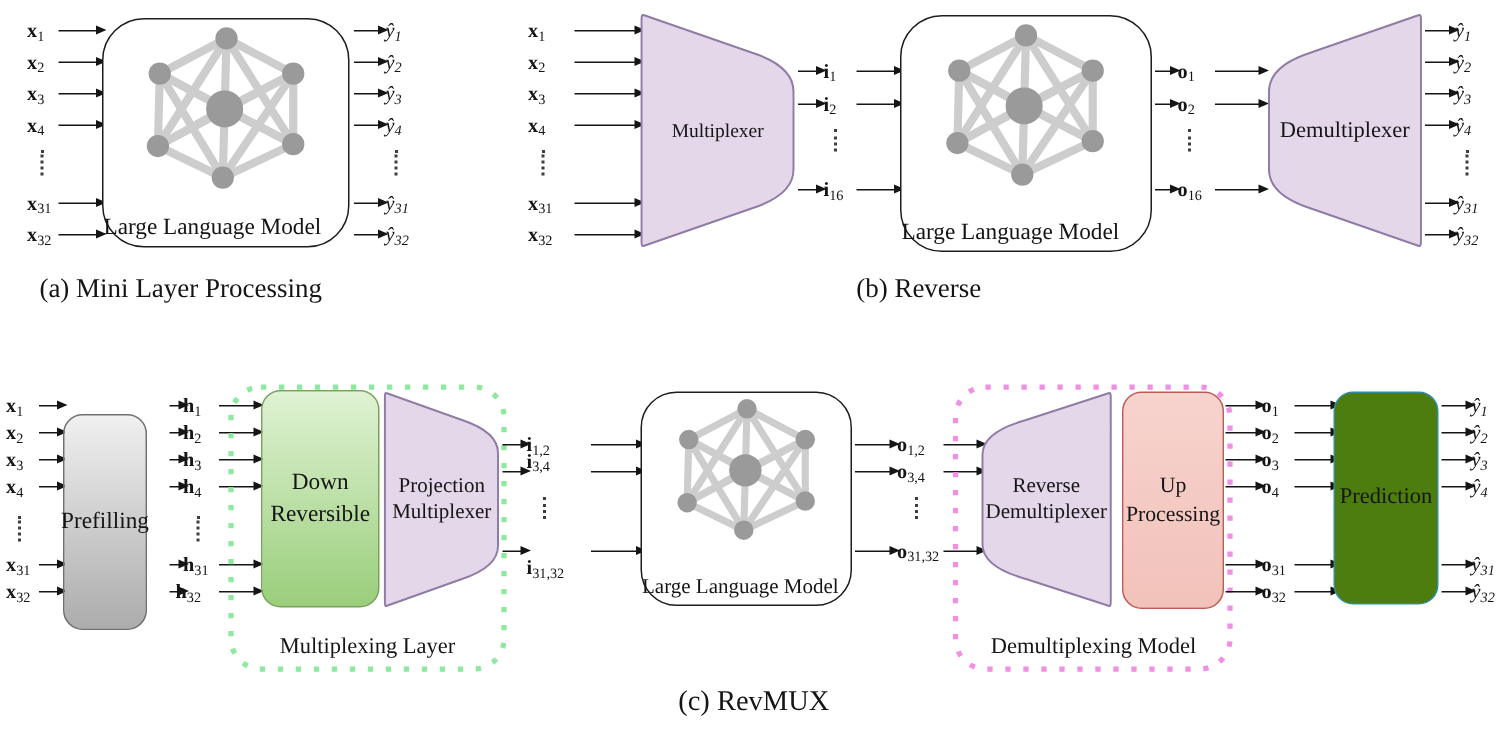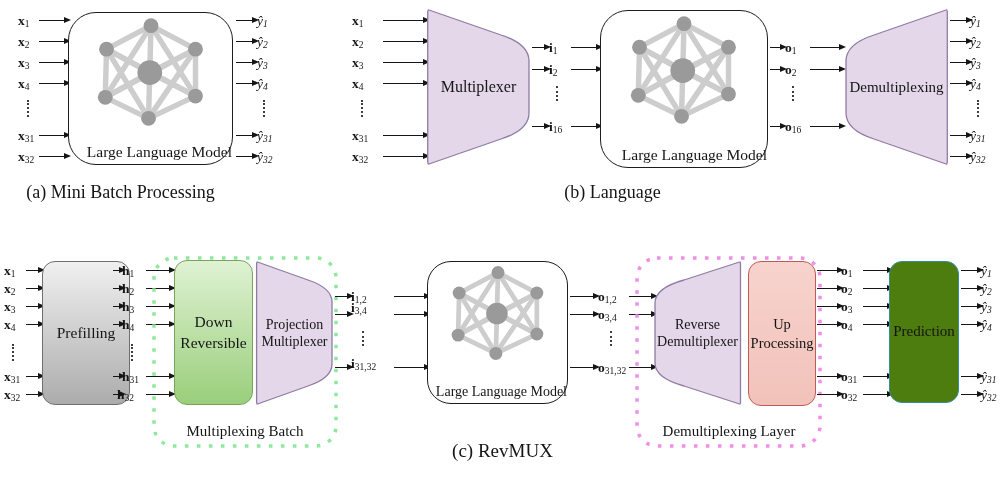--- a/index.html
+++ b/index.html
@@ -13,33 +13,33 @@
   .it sub{font-style:italic;}
   
   .arr{position:absolute;height:0;border-top:1.5px solid #151515;}
   .arr::after{content:"";position:absolute;right:-6px;top:-4.4px;width:0;height:0;
       border-left:7px solid #151515;border-top:3.6px solid transparent;border-bottom:3.6px solid transparent;}
   
   .vd{position:absolute;width:0;height:17px;border-left:2.2px dotted #3d3d3d;}
   
   .blk{position:absolute;border:1.4px solid;border-radius:13px;box-sizing:border-box;}
   .llm{background:#ffffff;border:1.4px solid #1d1d1d;border-radius:28px;}
-  .blk-label{position:absolute;left:0;right:0;bottom:5px;text-align:right;font-size:15.5px;line-height:1;}
+  .blk-label{position:absolute;left:0;right:0;bottom:5px;text-align:left;font-size:15.5px;line-height:1;}
   .net{position:absolute;left:50%;top:4px;transform:translateX(-50%);}
   .grad-gray{background:linear-gradient(#F0F0F0,#ACACAC);border-color:#6F6F6F;}
   .grad-green{background:linear-gradient(#DFF2D3,#9ACE7B);border-color:#79A35C;}
   .pinkb{background:linear-gradient(#F7D3CD,#F1C2BA);border-color:#BF5B55;}
   .tealb{background:#4d7c0f;border-color:#2F8EA0;}
   .blk-center{position:absolute;inset:0;display:flex;align-items:center;justify-content:center;
       text-align:center;font-size:15.5px;line-height:1.3;}
   
   .trap{position:absolute;}
   .trap svg{position:absolute;left:0;top:0;overflow:visible;}
   .trap-label{position:absolute;inset:0;display:flex;align-items:center;justify-content:center;
-      text-align:center;font-size:16px;line-height:1.25;}
+      text-align:center;font-size:13px;line-height:1.25;}
   .trap-sm .trap-label{font-size:14px;}
   
   .region{position:absolute;}
   .region-label{position:absolute;text-align:center;font-size:15px;}
   .caption{position:absolute;text-align:center;font-size:18px;white-space:nowrap;}
   .caption-c{font-size:19px;}
 </style>
 </head>
 <body>
 
@@ -104,21 +104,21 @@
     <i class="arr" style="left:236px;top:156px;width:17px"></i>
 
     <span class="ml it" style="left:257px;top:21px"><b>ŷ</b><sub>1</sub></span>
     <span class="ml it" style="left:257px;top:42px"><b>ŷ</b><sub>2</sub></span>
     <span class="ml it" style="left:257px;top:63px"><b>ŷ</b><sub>3</sub></span>
     <span class="ml it" style="left:257px;top:84px"><b>ŷ</b><sub>4</sub></span>
     <span class="ml it" style="left:257px;top:136px"><b>ŷ</b><sub>31</sub></span>
     <span class="ml it" style="left:257px;top:157px"><b>ŷ</b><sub>32</sub></span>
     <i class="vd" style="left:263px;top:100px"></i>
 
-    <div class="caption" style="left:8px;top:182px;width:225px">(a) Mini Batch Processing</div>
+    <div class="caption" style="left:8px;top:182px;width:225px">(a) Mini Layer Processing</div>
   </div>
 
   <div>
     <span class="ml" style="left:352px;top:21px"><b>x</b><sub>1</sub></span>
     <span class="ml" style="left:352px;top:42px"><b>x</b><sub>2</sub></span>
     <span class="ml" style="left:352px;top:63px"><b>x</b><sub>3</sub></span>
     <span class="ml" style="left:352px;top:84px"><b>x</b><sub>4</sub></span>
     <span class="ml" style="left:352px;top:136px"><b>x</b><sub>31</sub></span>
     <span class="ml" style="left:352px;top:157px"><b>x</b><sub>32</sub></span>
     <i class="vd" style="left:361px;top:100px"></i>
@@ -191,58 +191,58 @@
     <span class="ml" style="left:785px;top:127px"><b>o</b><sub>16</sub></span>
     <i class="vd" style="left:792px;top:86px;height:15px"></i>
     <i class="arr" style="left:810px;top:47px;width:30px"></i>
     <i class="arr" style="left:810px;top:69px;width:30px"></i>
     <i class="arr" style="left:810px;top:126px;width:30px"></i>
 
     <div class="trap" style="left:845px;top:9px;width:103px;height:156px">
       <svg width="103" height="156" viewBox="0 0 103 156">
         <path d="M101,1 L29,26 Q1,35 1,52 L1,104 Q1,121 29,130 L101,155 Q102.3,155.5 102.3,152 L102.3,4 Q102.3,0.5 101,1 Z" fill="#E4D7EA" stroke="#8F7CA4" stroke-width="1.3"></path>
       </svg>
-      <span class="trap-label" style="font-size:15px">Demultiplexing</span>
+      <span class="trap-label" style="font-size:15px">Demultiplexer</span>
     </div>
 
     <i class="arr" style="left:950px;top:20px;width:17px"></i>
     <i class="arr" style="left:950px;top:41px;width:17px"></i>
     <i class="arr" style="left:950px;top:62px;width:17px"></i>
     <i class="arr" style="left:950px;top:83px;width:17px"></i>
     <i class="arr" style="left:950px;top:135px;width:17px"></i>
     <i class="arr" style="left:950px;top:156px;width:17px"></i>
 
     <span class="ml it" style="left:970px;top:21px"><b>ŷ</b><sub>1</sub></span>
     <span class="ml it" style="left:970px;top:42px"><b>ŷ</b><sub>2</sub></span>
     <span class="ml it" style="left:970px;top:63px"><b>ŷ</b><sub>3</sub></span>
     <span class="ml it" style="left:970px;top:84px"><b>ŷ</b><sub>4</sub></span>
     <span class="ml it" style="left:970px;top:136px"><b>ŷ</b><sub>31</sub></span>
     <span class="ml it" style="left:970px;top:157px"><b>ŷ</b><sub>32</sub></span>
     <i class="vd" style="left:977px;top:100px"></i>
 
-    <div class="caption" style="left:515px;top:182px;width:195px">(b) Language</div>
+    <div class="caption" style="left:515px;top:182px;width:195px">(b) Reverse</div>
   </div>
 
   <div>
     <span class="ml" style="left:4px;top:271px"><b>x</b><sub>1</sub></span>
     <span class="ml" style="left:4px;top:289px"><b>x</b><sub>2</sub></span>
     <span class="ml" style="left:4px;top:307px"><b>x</b><sub>3</sub></span>
     <span class="ml" style="left:4px;top:325px"><b>x</b><sub>4</sub></span>
     <span class="ml" style="left:4px;top:377px"><b>x</b><sub>31</sub></span>
     <span class="ml" style="left:4px;top:395px"><b>x</b><sub>32</sub></span>
     <i class="vd" style="left:12px;top:344px"></i>
 
     <i class="arr" style="left:26px;top:270px;width:13px"></i>
     <i class="arr" style="left:26px;top:288px;width:13px"></i>
     <i class="arr" style="left:26px;top:306px;width:13px"></i>
     <i class="arr" style="left:26px;top:324px;width:13px"></i>
     <i class="arr" style="left:26px;top:376px;width:13px"></i>
     <i class="arr" style="left:26px;top:394px;width:13px"></i>
 
-    <div class="blk grad-gray" style="left:42px;top:261px;width:88px;height:144px">
+    <div class="blk grad-gray" style="left:42px;top:276px;width:56px;height:144px">
       <span class="blk-center">Prefilling</span>
     </div>
 
     <i class="arr" style="left:113px;top:270px;width:7px"></i>
     <i class="arr" style="left:113px;top:288px;width:7px"></i>
     <i class="arr" style="left:113px;top:306px;width:7px"></i>
     <i class="arr" style="left:113px;top:324px;width:7px"></i>
     <i class="arr" style="left:113px;top:376px;width:7px"></i>
     <i class="arr" style="left:113px;top:394px;width:7px"></i>
 
@@ -257,39 +257,39 @@
     <i class="arr" style="left:146px;top:270px;width:24px"></i>
     <i class="arr" style="left:146px;top:288px;width:24px"></i>
     <i class="arr" style="left:146px;top:306px;width:24px"></i>
     <i class="arr" style="left:146px;top:324px;width:24px"></i>
     <i class="arr" style="left:146px;top:376px;width:24px"></i>
     <i class="arr" style="left:146px;top:394px;width:24px"></i>
 
     <svg class="region" style="left:152px;top:256px" width="186" height="192">
       <rect x="2" y="2" width="182" height="188" rx="20" fill="none" stroke="#8CE99D" stroke-width="3.5" stroke-dasharray="3.5 8.5"></rect>
     </svg>
-    <span class="region-label" style="left:157px;top:423px;width:176px">Multiplexing Batch</span>
+    <span class="region-label" style="left:157px;top:423px;width:176px">Multiplexing Layer</span>
 
     <div class="blk grad-green" style="left:174px;top:260px;width:79px;height:145px">
       <span class="blk-center" style="padding:0 6px">Down Reversible</span>
     </div>
 
     <div class="trap trap-sm" style="left:256px;top:261px;width:77px;height:144px">
       <svg width="77" height="144" viewBox="0 0 77 144">
         <path d="M1.5,1 L52,19 Q76,27 76,41 L76,103 Q76,117 52,125 L1.5,143 Q0.6,143.4 0.6,140.5 L0.6,3.5 Q0.6,0.6 1.5,1 Z" fill="#E4D7EA" stroke="#8F7CA4" stroke-width="1.3"></path>
       </svg>
       <span class="trap-label" style="padding:0 4px">Projection Multiplexer</span>
     </div>
 
     <i class="arr" style="left:335px;top:296px;width:13px"></i>
     <i class="arr" style="left:335px;top:314px;width:13px"></i>
     <i class="arr" style="left:335px;top:367px;width:13px"></i>
     <span class="ml" style="left:351px;top:297px"><b>i</b><sub>1,2</sub></span>
     <span class="ml" style="left:351px;top:308px"><b>i</b><sub>3,4</sub></span>
-    <span class="ml" style="left:351px;top:364px"><b>i</b><sub>31,32</sub></span>
+    <span class="ml" style="left:351px;top:379px"><b>i</b><sub>31,32</sub></span>
     <i class="vd" style="left:362px;top:331px;height:15px"></i>
     <i class="arr" style="left:394px;top:296px;width:31px"></i>
     <i class="arr" style="left:394px;top:314px;width:31px"></i>
     <i class="arr" style="left:394px;top:367px;width:31px"></i>
 
     <div class="blk llm" style="left:427px;top:261px;width:141px;height:143px;border-radius:24px">
       <svg class="net" width="112" height="96" viewBox="0 0 100 89" style="top:3px">
         <g stroke="#CDCDCD" stroke-width="4.4" stroke-linecap="round">
           <line x1="50" y1="7" x2="14" y2="26"></line>
             <line x1="50" y1="7" x2="86" y2="26"></line>
@@ -330,21 +330,21 @@
     <span class="ml" style="left:598px;top:315px"><b>o</b><sub>3,4</sub></span>
     <span class="ml" style="left:598px;top:368px"><b>o</b><sub>31,32</sub></span>
     <i class="vd" style="left:610px;top:331px;height:15px"></i>
     <i class="arr" style="left:629px;top:296px;width:23px"></i>
     <i class="arr" style="left:629px;top:314px;width:23px"></i>
     <i class="arr" style="left:629px;top:367px;width:23px"></i>
 
     <svg class="region" style="left:635px;top:256px" width="187" height="192">
       <rect x="2" y="2" width="183" height="188" rx="20" fill="none" stroke="#EF8FE5" stroke-width="3.5" stroke-dasharray="3.5 8.5"></rect>
     </svg>
-    <span class="region-label" style="left:640px;top:423px;width:178px">Demultiplexing Layer</span>
+    <span class="region-label" style="left:640px;top:423px;width:178px">Demultiplexing Model</span>
 
     <div class="trap trap-sm" style="left:654px;top:261px;width:87px;height:144px">
       <svg width="87" height="144" viewBox="0 0 87 144">
         <path d="M85.5,1 L30,19 Q1,27 1,42 L1,102 Q1,117 30,125 L85.5,143 Q86.5,143.5 86.5,140 L86.5,4 Q86.5,0.5 85.5,1 Z" fill="#E4D7EA" stroke="#8F7CA4" stroke-width="1.3"></path>
       </svg>
       <span class="trap-label">Reverse Demultiplexer</span>
     </div>
 
     <div class="blk pinkb" style="left:748px;top:261px;width:68px;height:145px">
       <span class="blk-center" style="font-size:14.5px;padding:0 4px">Up Processing</span>
@@ -382,16 +382,16 @@
     <i class="arr" style="left:961px;top:376px;width:17px"></i>
     <i class="arr" style="left:961px;top:394px;width:17px"></i>
 
     <span class="ml it" style="left:981px;top:271px"><b>ŷ</b><sub>1</sub></span>
     <span class="ml it" style="left:981px;top:289px"><b>ŷ</b><sub>2</sub></span>
     <span class="ml it" style="left:981px;top:307px"><b>ŷ</b><sub>3</sub></span>
     <span class="ml it" style="left:981px;top:325px"><b>ŷ</b><sub>4</sub></span>
     <span class="ml it" style="left:981px;top:377px"><b>ŷ</b><sub>31</sub></span>
     <span class="ml it" style="left:981px;top:395px"><b>ŷ</b><sub>32</sub></span>
 
-    <div class="caption caption-c" style="left:395px;top:440px;width:215px">(c) RevMUX</div>
+    <div class="caption caption-c" style="left:395px;top:457px;width:215px">(c) RevMUX</div>
   </div>
 
 </div>
 
 </body></html>

